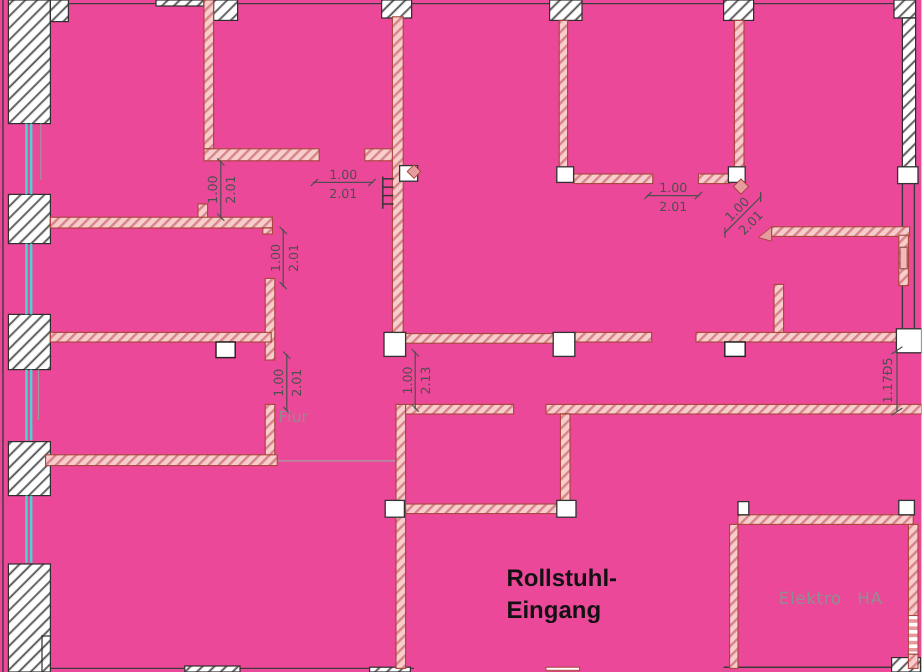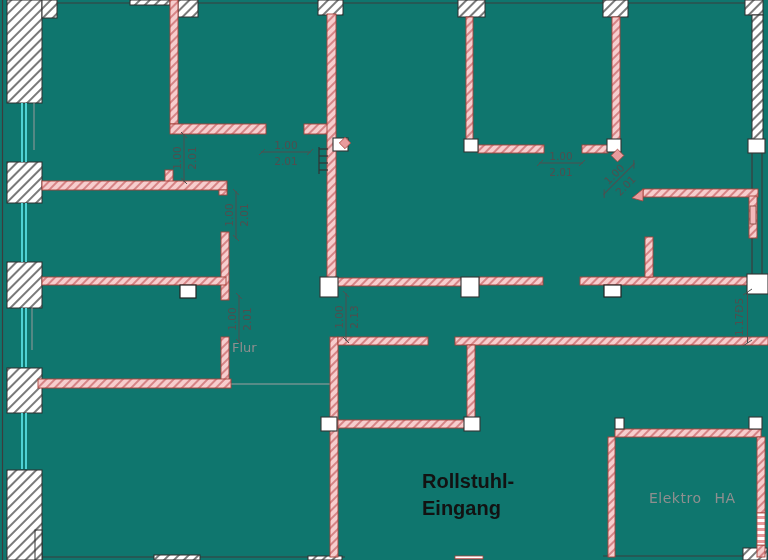--- a/index.html
+++ b/index.html
@@ -1,16 +1,16 @@
 <!DOCTYPE html>
 <html><head>
 <meta charset="utf-8">
 <style>
   html,body{margin:0;padding:0;background:#ffffff;}
-  .stage{position:relative;width:768px;height:560px;background:#0f766e;overflow:hidden;
+  .stage{position:relative;width:768px;height:560px;background:#ec4899;overflow:hidden;
          font-family:"DejaVu Sans",sans-serif;}
   svg{display:block;}
   
   .walls rect, .walls polygon{fill:url(#pinkHatch);stroke:#a8423a;stroke-width:0.9;}
   
   .masonry rect{fill:url(#grayHatch);stroke:#2e2e2e;stroke-width:1;}
   
   .piers rect{fill:#ffffff;stroke:#333333;stroke-width:1.1;}
   
   .cols rect{fill:#ffffff;stroke:#222222;stroke-width:1.2;}

